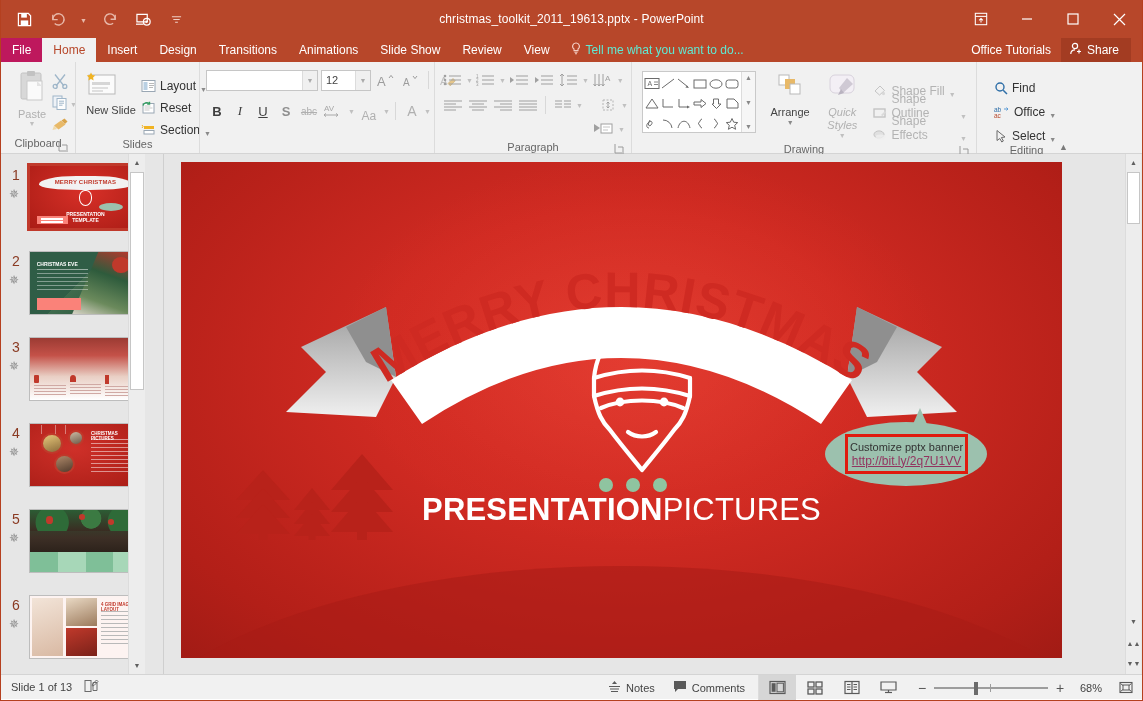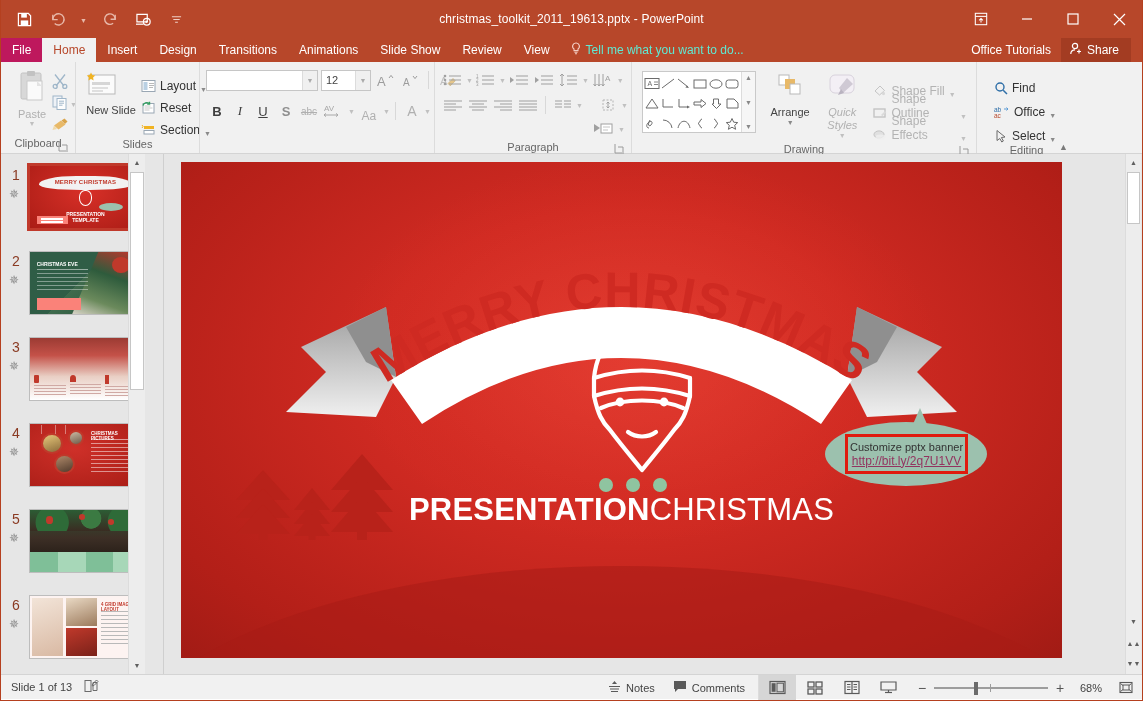--- a/index.html
+++ b/index.html
@@ -1144,21 +1144,21 @@
           <circle cx="88" cy="92" r="4.4" fill="#ffffff"></circle>
         </svg>
 
         <div class="dots">
           <div class="dot"></div>
           <div class="dot"></div>
           <div class="dot"></div>
         </div>
 
         <div class="ptitle">
-          <b>PRESENTATION</b><span>CHRISTMAS</span>
+          <b>PRESENTATION</b><span>PICTURES</span>
         </div>
 
         <div class="callout">
           <div class="tip"></div>
           <div class="ell"></div>
           <div class="inner">
             <div class="l1">Customize pptx banner</div>
             <div class="l2">http://bit.ly/2q7U1VV</div>
           </div>
         </div>

